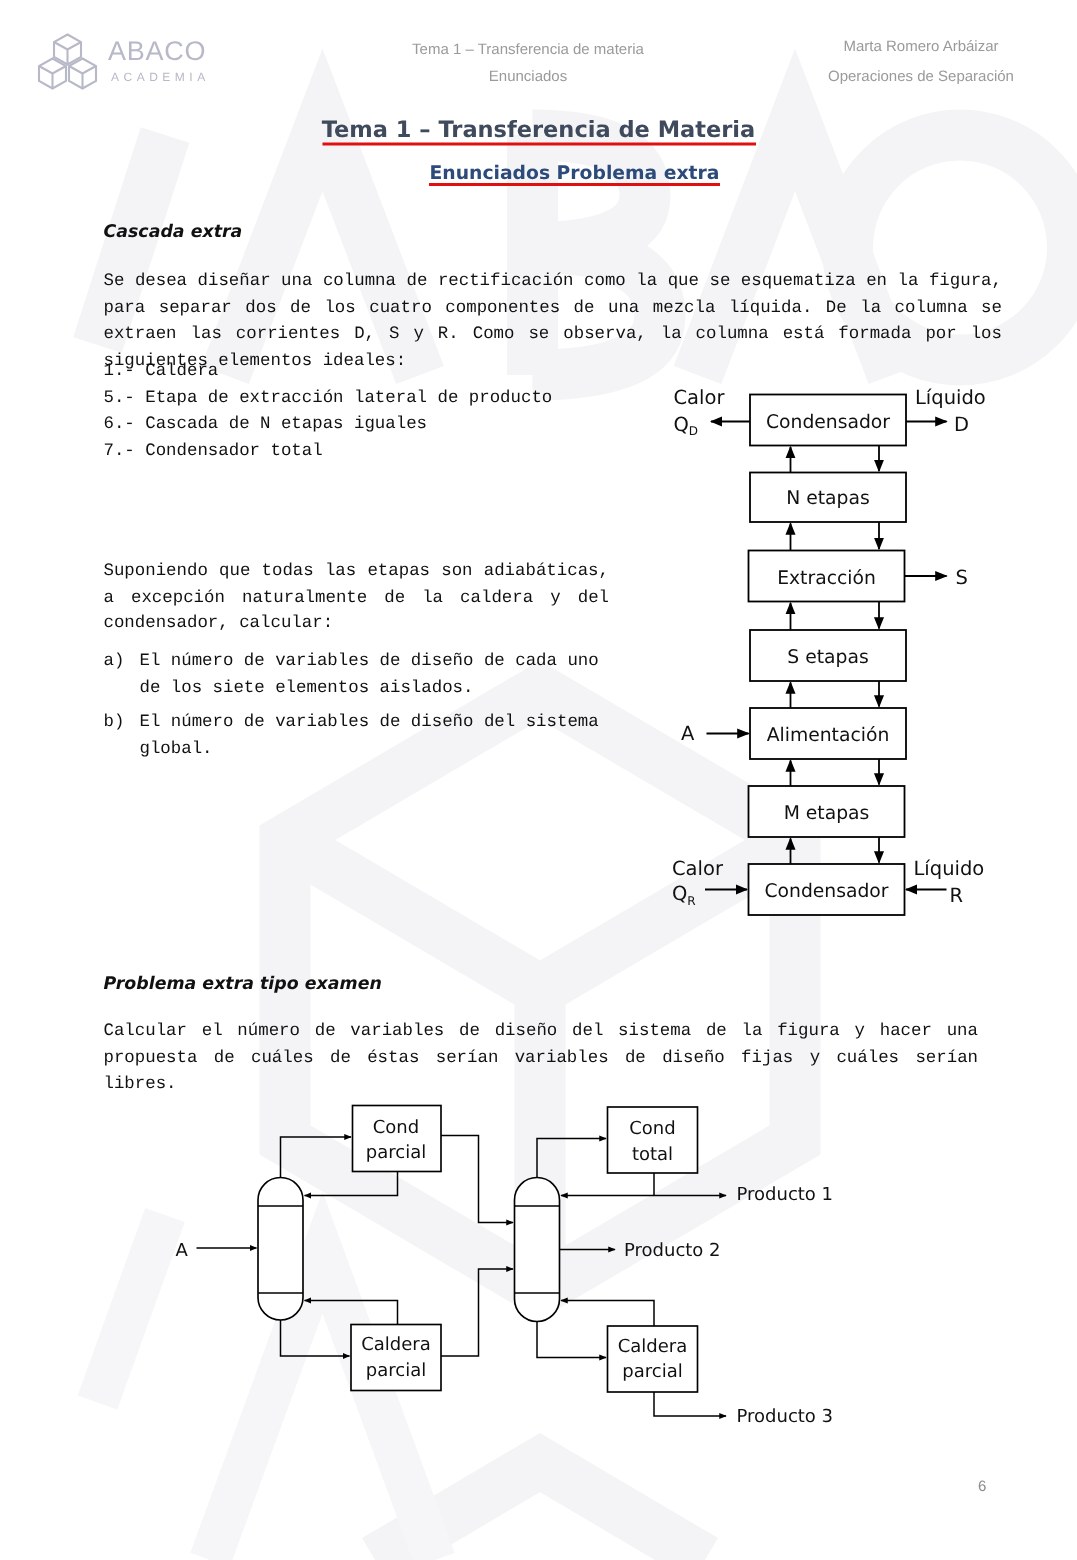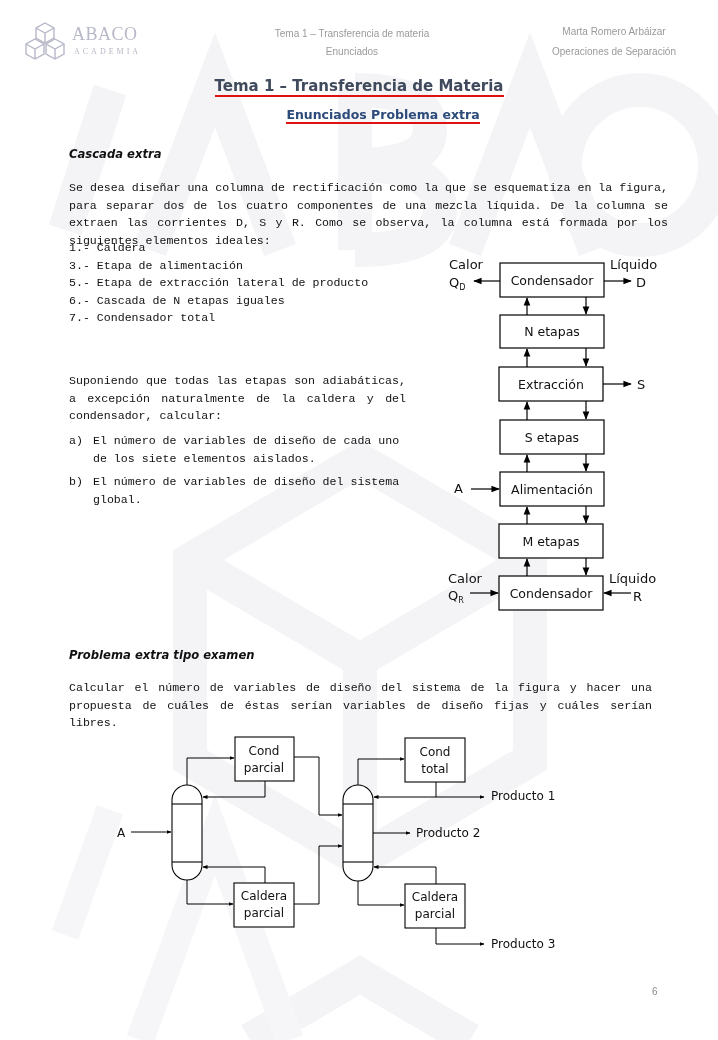--- a/index.html
+++ b/index.html
@@ -1,21 +1,21 @@
 <!DOCTYPE html>
 <html><head>
 <meta charset="utf-8">
 <style>
   html, body { margin: 0; padding: 0; background: #ffffff; }
   body { width: 718px; height: 1040px; position: relative; overflow: hidden;
          font-family: "Liberation Sans", sans-serif; color: #000; }
   .abs { position: absolute; }
   .watermark { position: absolute; left: 0; top: 0; width: 718px; height: 1040px; pointer-events: none; }
   .hdr { font-family: "Liberation Sans", sans-serif; color: #9a9a9a; font-size: 10px; text-align: center; }
-  .logo-text { font-family: Liberation Serif, serif; color: #b7b8c8; }
+  .logo-text { font-family: Liberation Sans, sans-serif; color: #b7b8c8; }
   .title { font-family: "DejaVu Sans", sans-serif; font-weight: bold; color: #3f4a5c; font-size: 15px;
            left: 0; width: 718px; text-align: center; }
   .title span { border-bottom: 2px solid #e01010; padding-bottom: 0px; }
   .subtitle { font-family: "DejaVu Sans", sans-serif; font-weight: bold; color: #2c4a7a; font-size: 12.5px;
            left: 0; width: 726px; text-align: center; }
   .subtitle span { border-bottom: 2px solid #e01010; margin-left: 40px; }
   .body-text { font-family: Liberation Mono, monospace; font-size: 11.6px; line-height: 17.5px; color: #111; }
   .justify { text-align: justify; text-align-last: left; }
   .italic-bold { font-family: "DejaVu Sans", sans-serif; font-style: italic; font-weight: bold; font-size: 11.6px; color: #111; }
   ol.items { list-style: none; margin: 0; padding: 0; }
@@ -63,21 +63,20 @@
 <div class="abs hdr" style="left:540px; top:46px; width:148px;">Operaciones de Separación</div>
 
 <div class="abs title" style="top:77px;"><span>Tema 1 – Transferencia de Materia</span></div>
 <div class="abs subtitle" style="top:107px;"><span>Enunciados Problema extra</span></div>
 
 <div class="abs italic-bold" style="left:69px; top:147px;">Cascada extra</div>
 <div class="abs body-text justify" style="left:69px; top:179px; width:599px;">Se desea diseñar una columna de rectificación como la que se esquematiza en la figura, para separar dos de los cuatro componentes de una mezcla líquida. De la columna se extraen las corrientes D, S y R. Como se observa, la columna está formada por los siguientes elementos ideales:</div>
 
 <ol class="abs body-text items" style="left:69px; top:239px; width:340px;">
   <li>1.- Caldera</li>
-  <li>3.- Etapa de alimentación</li>
   <li>5.- Etapa de extracción lateral de producto</li>
   <li>6.- Cascada de N etapas iguales</li>
   <li>7.- Condensador total</li>
 </ol>
 
 <div class="abs body-text justify" style="left:69px; top:372px; width:337px;">Suponiendo que todas las etapas son adiabáticas, a excepción naturalmente de la caldera y del condensador, calcular:</div>
 
 <div class="abs body-text" style="left:69px; top:432px; width:340px;">
   <div class="qa">
     <span class="lbl">a)</span>

